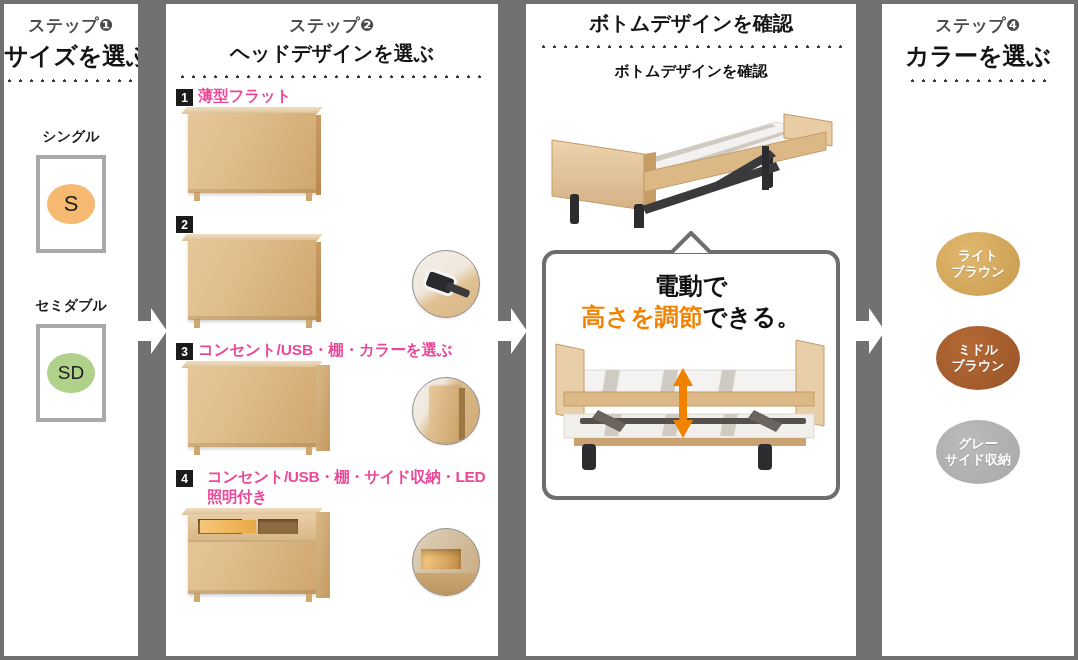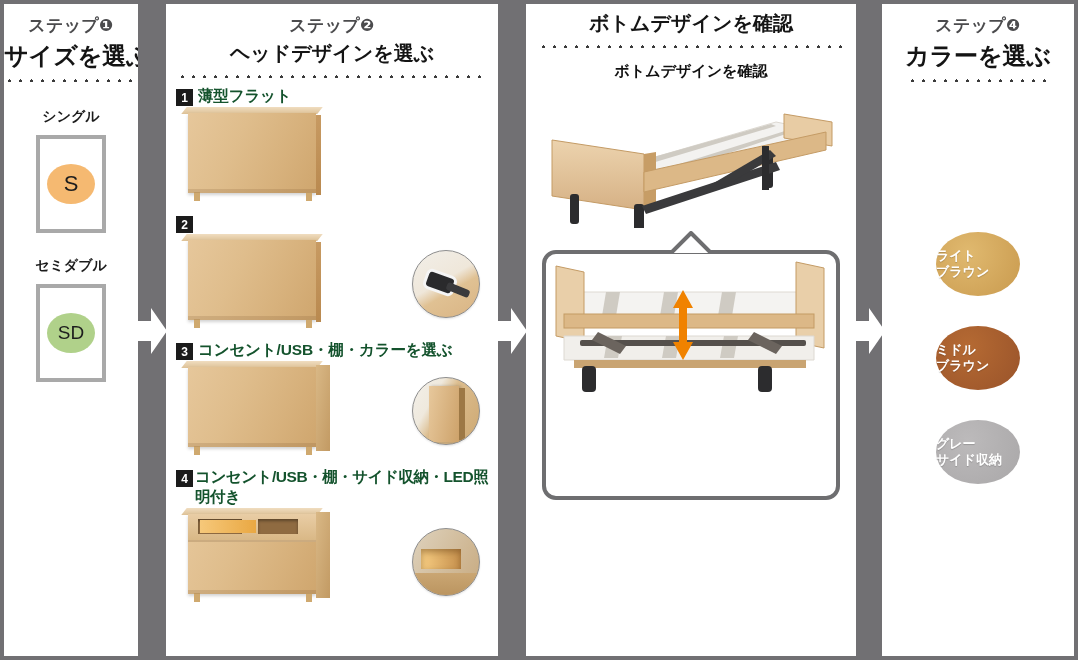--- a/index.html
+++ b/index.html
@@ -80,22 +80,22 @@
     background-repeat:repeat-x;
     background-position:0 1px;
   }
   .p1 .dots{width:136px;}
   .p2 .dots{width:310px;}
   .p3 .dots{width:306px;}
   .p4 .dots{width:142px;}
 
   
   .size-group{text-align:center;}
-  .size-group.g-single{margin-top:26px;}
-  .size-group.g-semi{margin-top:24px;}
+  .size-group.g-single{margin-top:46px;}
+  .size-group.g-semi{margin-top:44px;}
   .size-name{
     font-size:14px;font-weight:bold;color:#1b1b1b;margin-bottom:9px;
   }
   .size-box{
     width:62px;height:90px;
     border:4px solid #a9a9a9;
     background:#fff;
     margin:0 auto;
     display:flex;align-items:center;justify-content:center;
   }
@@ -115,26 +115,26 @@
   }
   .badge{
     flex:0 0 auto;
     width:17px;height:17px;
     background:#1b1b1b;color:#fff;
     font-size:12px;font-weight:bold;
     display:flex;align-items:center;justify-content:center;
     margin-top:3px;
   }
   .opt-text{
-    font-size:15.5px;font-weight:bold;color:#14532d;
+    font-size:15.5px;font-weight:bold;color:#ec4899;
     line-height:1.28;
     margin-left:5px;
     letter-spacing:-.01em;
   }
-  .opt.tight .opt-text{margin-left:2px;letter-spacing:-.03em;}
+  .opt.tight .opt-text{margin-left:14px;letter-spacing:-.03em;}
   .opt-imgs{position:relative;height:96px;margin-top:3px;}
 
   
   .hb{position:absolute;left:22px;top:4px;}
   .hb-face{
     width:128px;height:80px;
     background:linear-gradient(115deg,#e6c79b 0%,#dfbd8c 38%,#d7b17c 72%,#cfa66e 100%);
     position:relative;
     box-shadow:0 2px 3px rgba(0,0,0,.18);
   }
@@ -248,21 +248,21 @@
   }
   .hl{color:#f08200;}
   .bed-low{position:relative;height:150px;margin-top:2px;}
 
   
   .swatches{margin-top:150px;}
   .swatch{
     width:84px;height:64px;border-radius:50%;
     margin:0 auto 30px auto;
     display:flex;flex-direction:column;
-    align-items:flex-start;justify-content:center;
+    align-items:center;justify-content:center;
     color:#fff;font-weight:bold;font-size:13px;line-height:1.22;
     text-shadow:0 1px 1px rgba(0,0,0,.18);
   }
   .swatch span{display:block;white-space:nowrap;}
 </style>
 </head>
 <body>
 
 <div class="board">
 
@@ -423,20 +423,24 @@
         <rect x="238" y="66" width="9" height="34" rx="3" fill="#2c2c2e"></rect>
 
         <polygon points="116,118 250,74 254,82 120,126" fill="#3a3a3c"></polygon>
         <polygon points="186,96 244,62 250,68 192,102" fill="#3a3a3c"></polygon>
         <rect x="236" y="58" width="7" height="44" fill="#2c2c2e"></rect>
       </svg>
     </div>
 
     <div class="callout-wrap">
       <div class="callout">
+        <div class="callout-text">
+          <div>電動で</div>
+          <div><span class="hl">高さを調節</span><span>できる。</span></div>
+        </div>
 
         <div class="bed-low">
           <svg width="290" height="150" viewBox="0 0 290 150">
 
             <polygon points="18,36 268,36 268,62 18,62" fill="#f4f3f1" stroke="#dedad3"></polygon>
             <polygon points="60,36 74,36 70,60 56,60" fill="#cfcbc3"></polygon>
             <polygon points="118,36 132,36 128,60 114,60" fill="#cfcbc3"></polygon>
             <polygon points="176,36 190,36 186,60 172,60" fill="#cfcbc3"></polygon>
 
             <polygon points="10,10 38,16 38,86 10,80" fill="#e9cfa9" stroke="#c49b65"></polygon>

